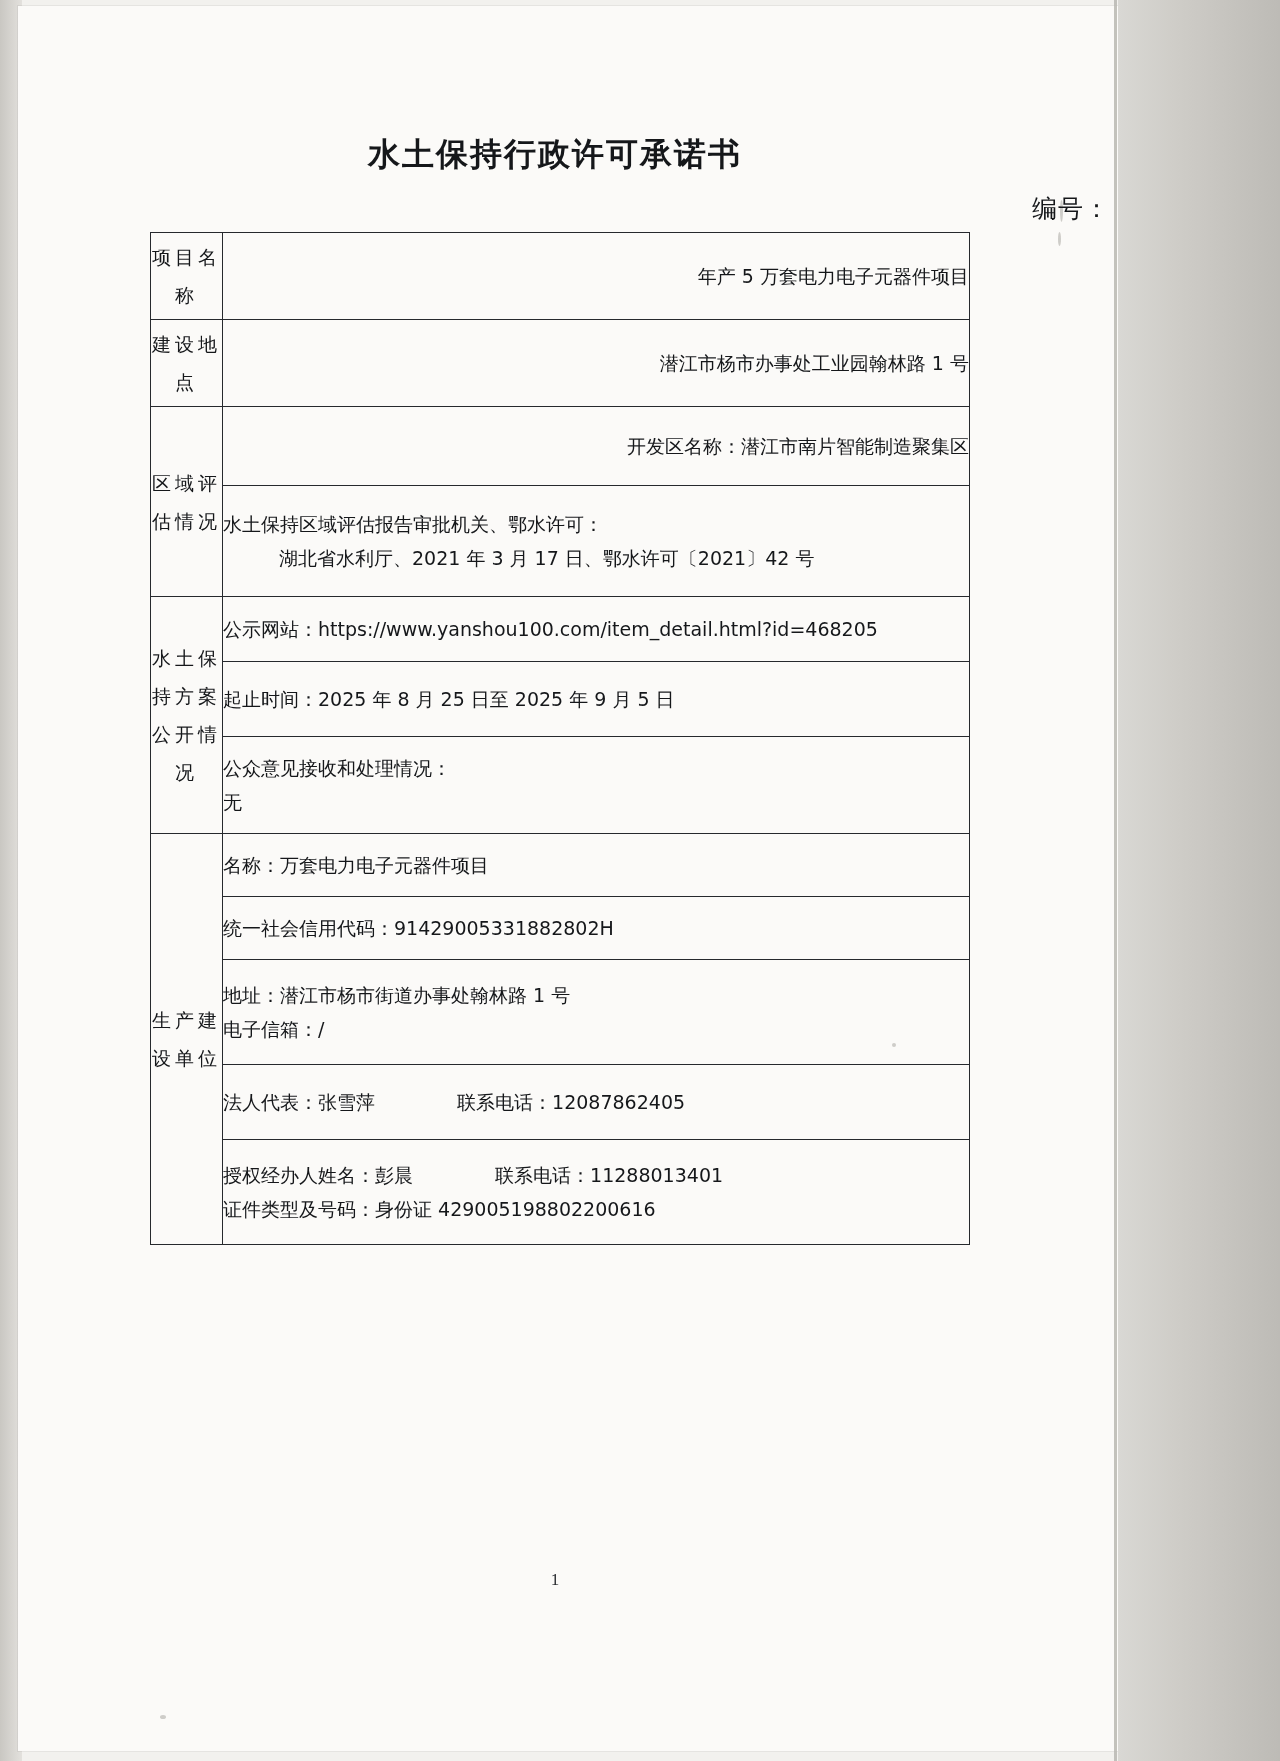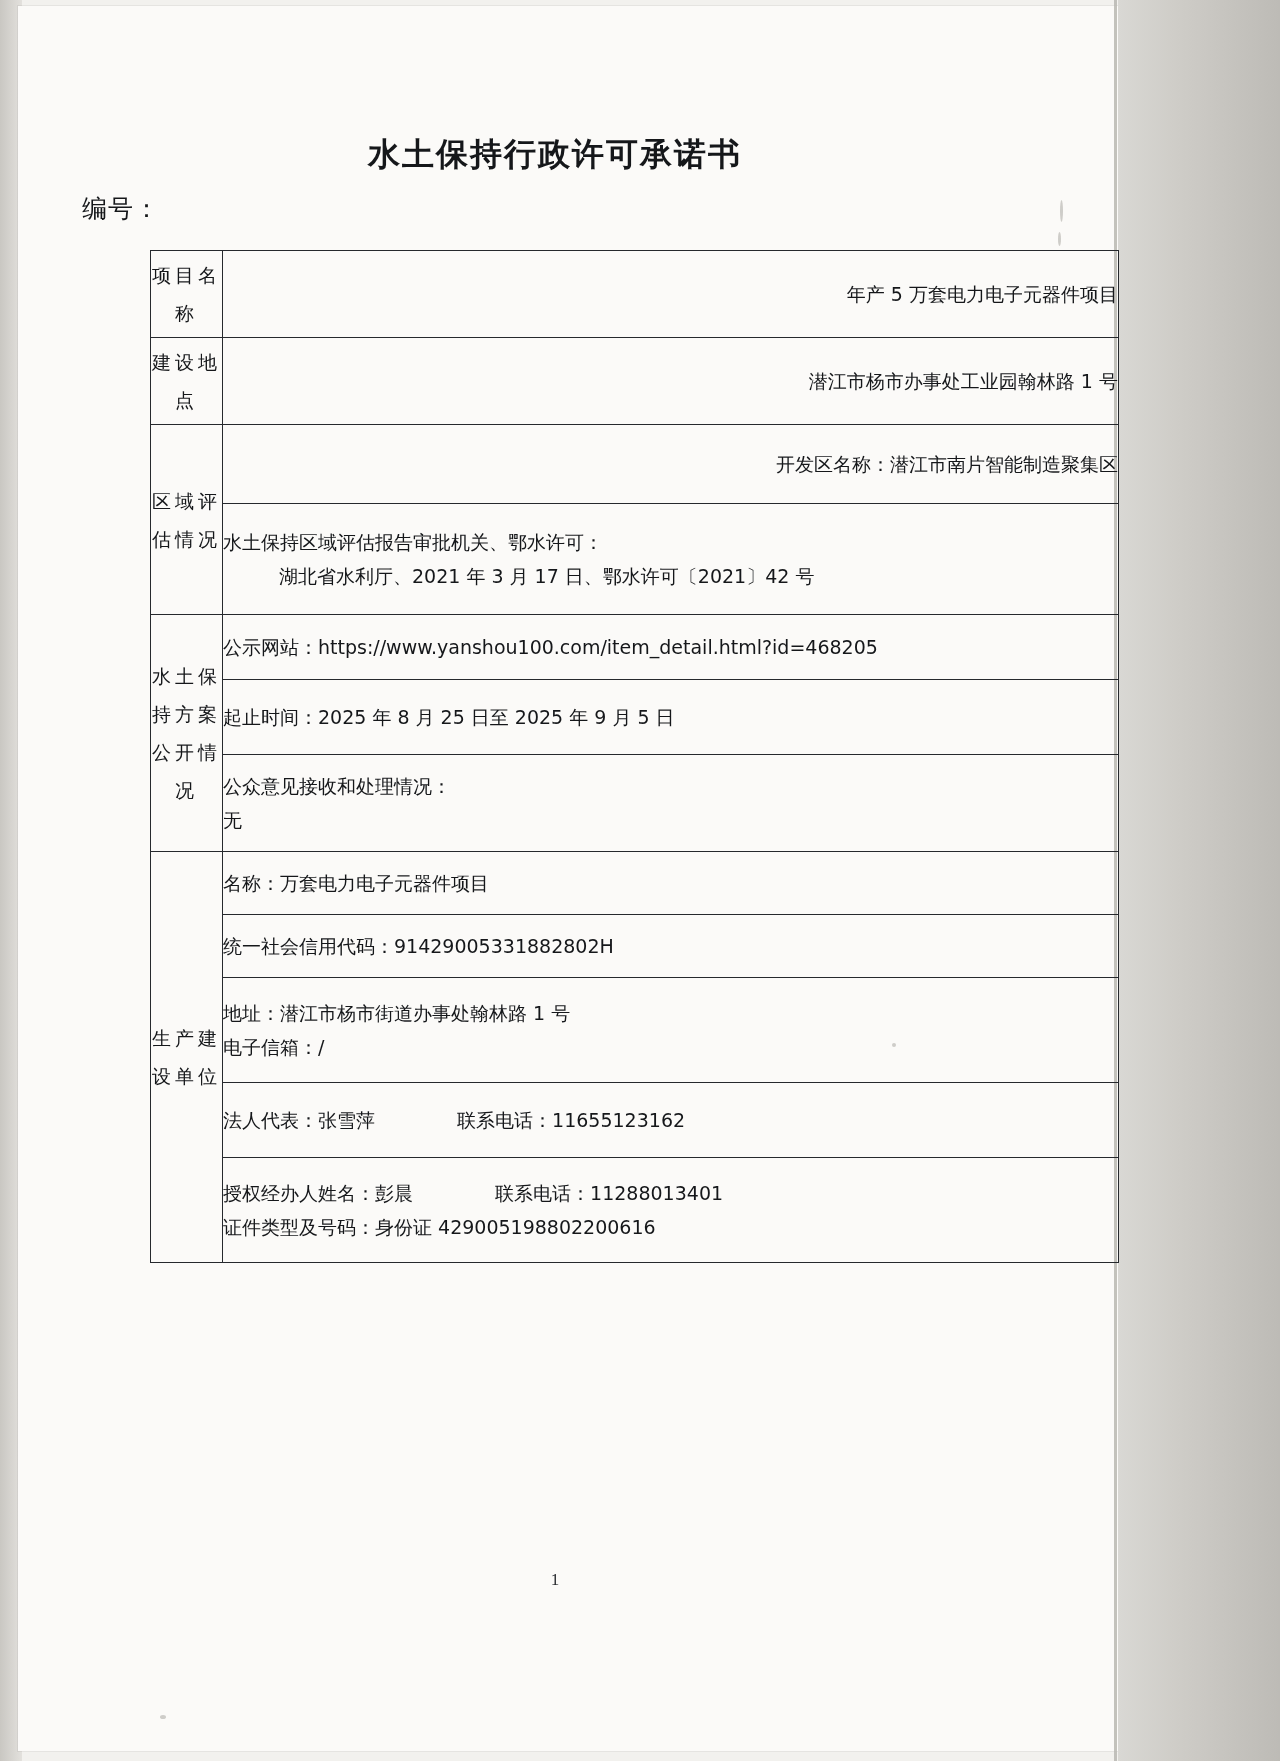--- a/index.html
+++ b/index.html
@@ -68,36 +68,35 @@
     font-size: 32px;
     font-weight: bold;
     letter-spacing: 2px;
     font-family: "DejaVu Sans", "Liberation Sans", sans-serif;
   }
   .serial {
     position: absolute;
     left: 0;
     top: 192px;
     width: 1110px;
-    text-align: left;
+    text-align: right;
     font-size: 25px;
     letter-spacing: 1px;
     padding-left: 82px;
     box-sizing: border-box;
     font-family: Liberation Serif, serif;
   }
 
   table.form {
     position: absolute;
     left: 150px;
     top: 232px;
-    width: 969px;
+    width: 820px;
     border-collapse: collapse;
     table-layout: fixed;
-    margin-top: 18px;
   }
   table.form td {
     border: 1.6px solid #26292d;
     padding: 0;
     vertical-align: middle;
   }
   .label-cell {
     width: 72px;
     text-align: center;
     font-size: 19px;
@@ -214,21 +213,21 @@
       <tr>
         <td class="val" style="height:104px">
           <span style="display:block">地址：潜江市杨市街道办事处翰林路 1 号</span>
           <span style="display:block">电子信箱：/</span>
         </td>
       </tr>
       <tr>
         <td class="val" style="height:74px">
           <span>法人代表：张雪萍</span>
           <span class="pad"></span>
-          <span>联系电话：11655123162</span>
+          <span>联系电话：12087862405</span>
         </td>
       </tr>
       <tr>
         <td class="val" style="height:104px">
           <span style="display:block">
             <span>授权经办人姓名：彭晨</span>
             <span class="pad"></span>
             <span>联系电话：11288013401</span>
           </span>
           <span style="display:block">证件类型及号码：身份证 429005198802200616</span>

